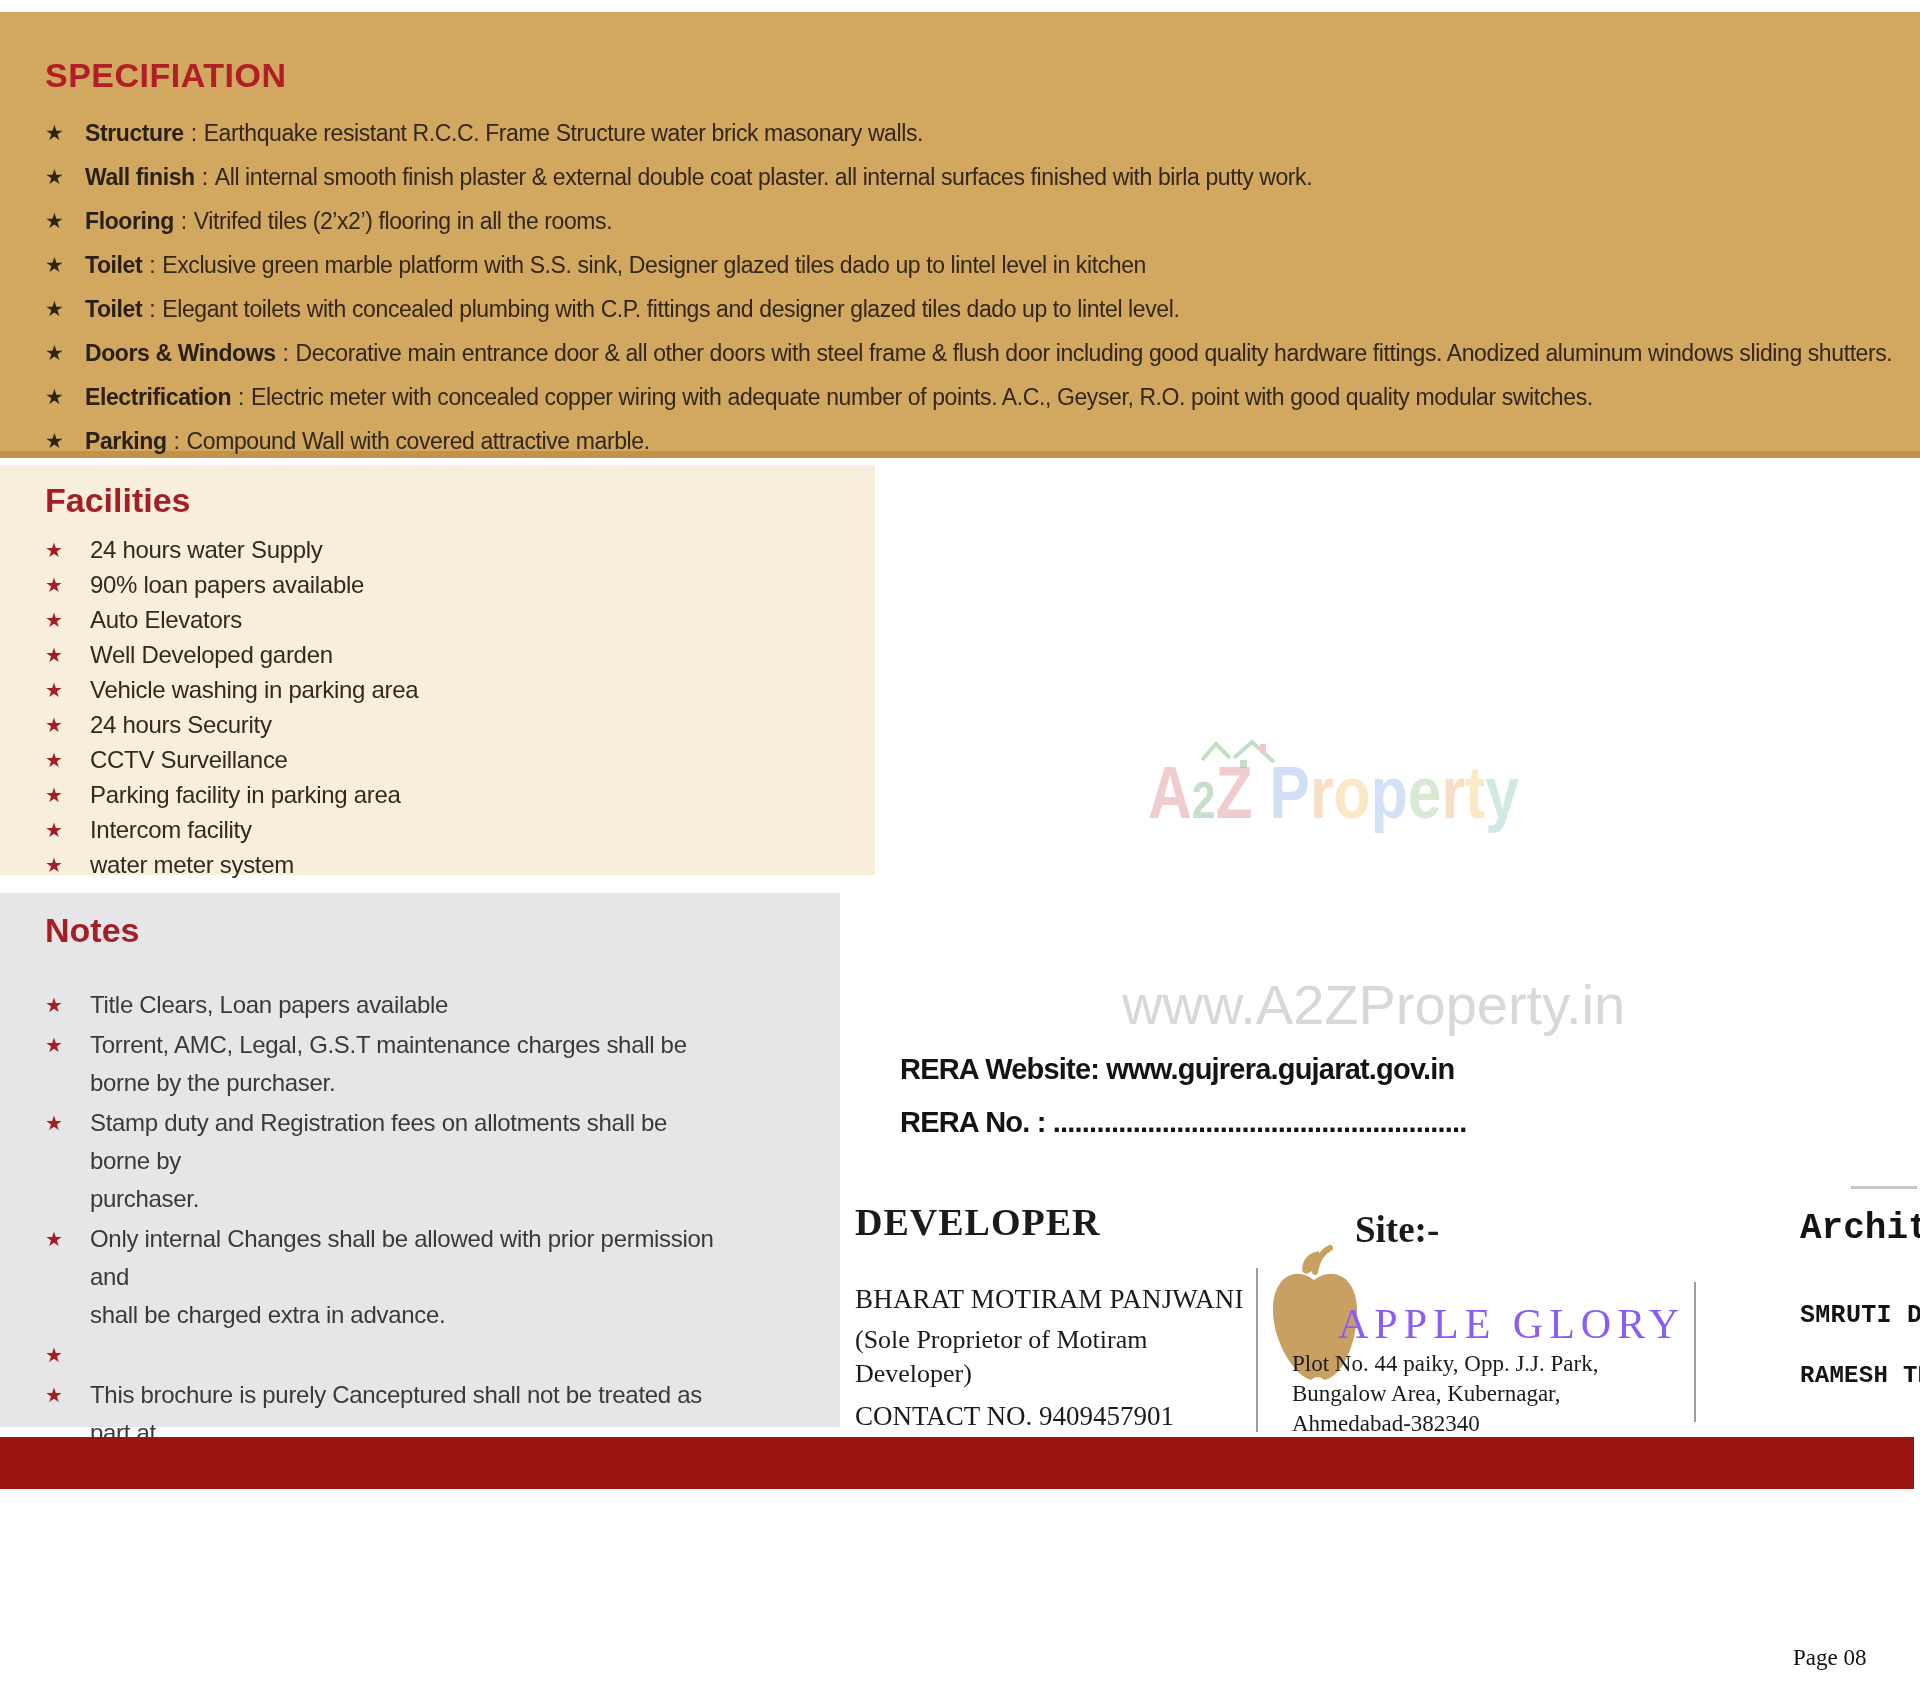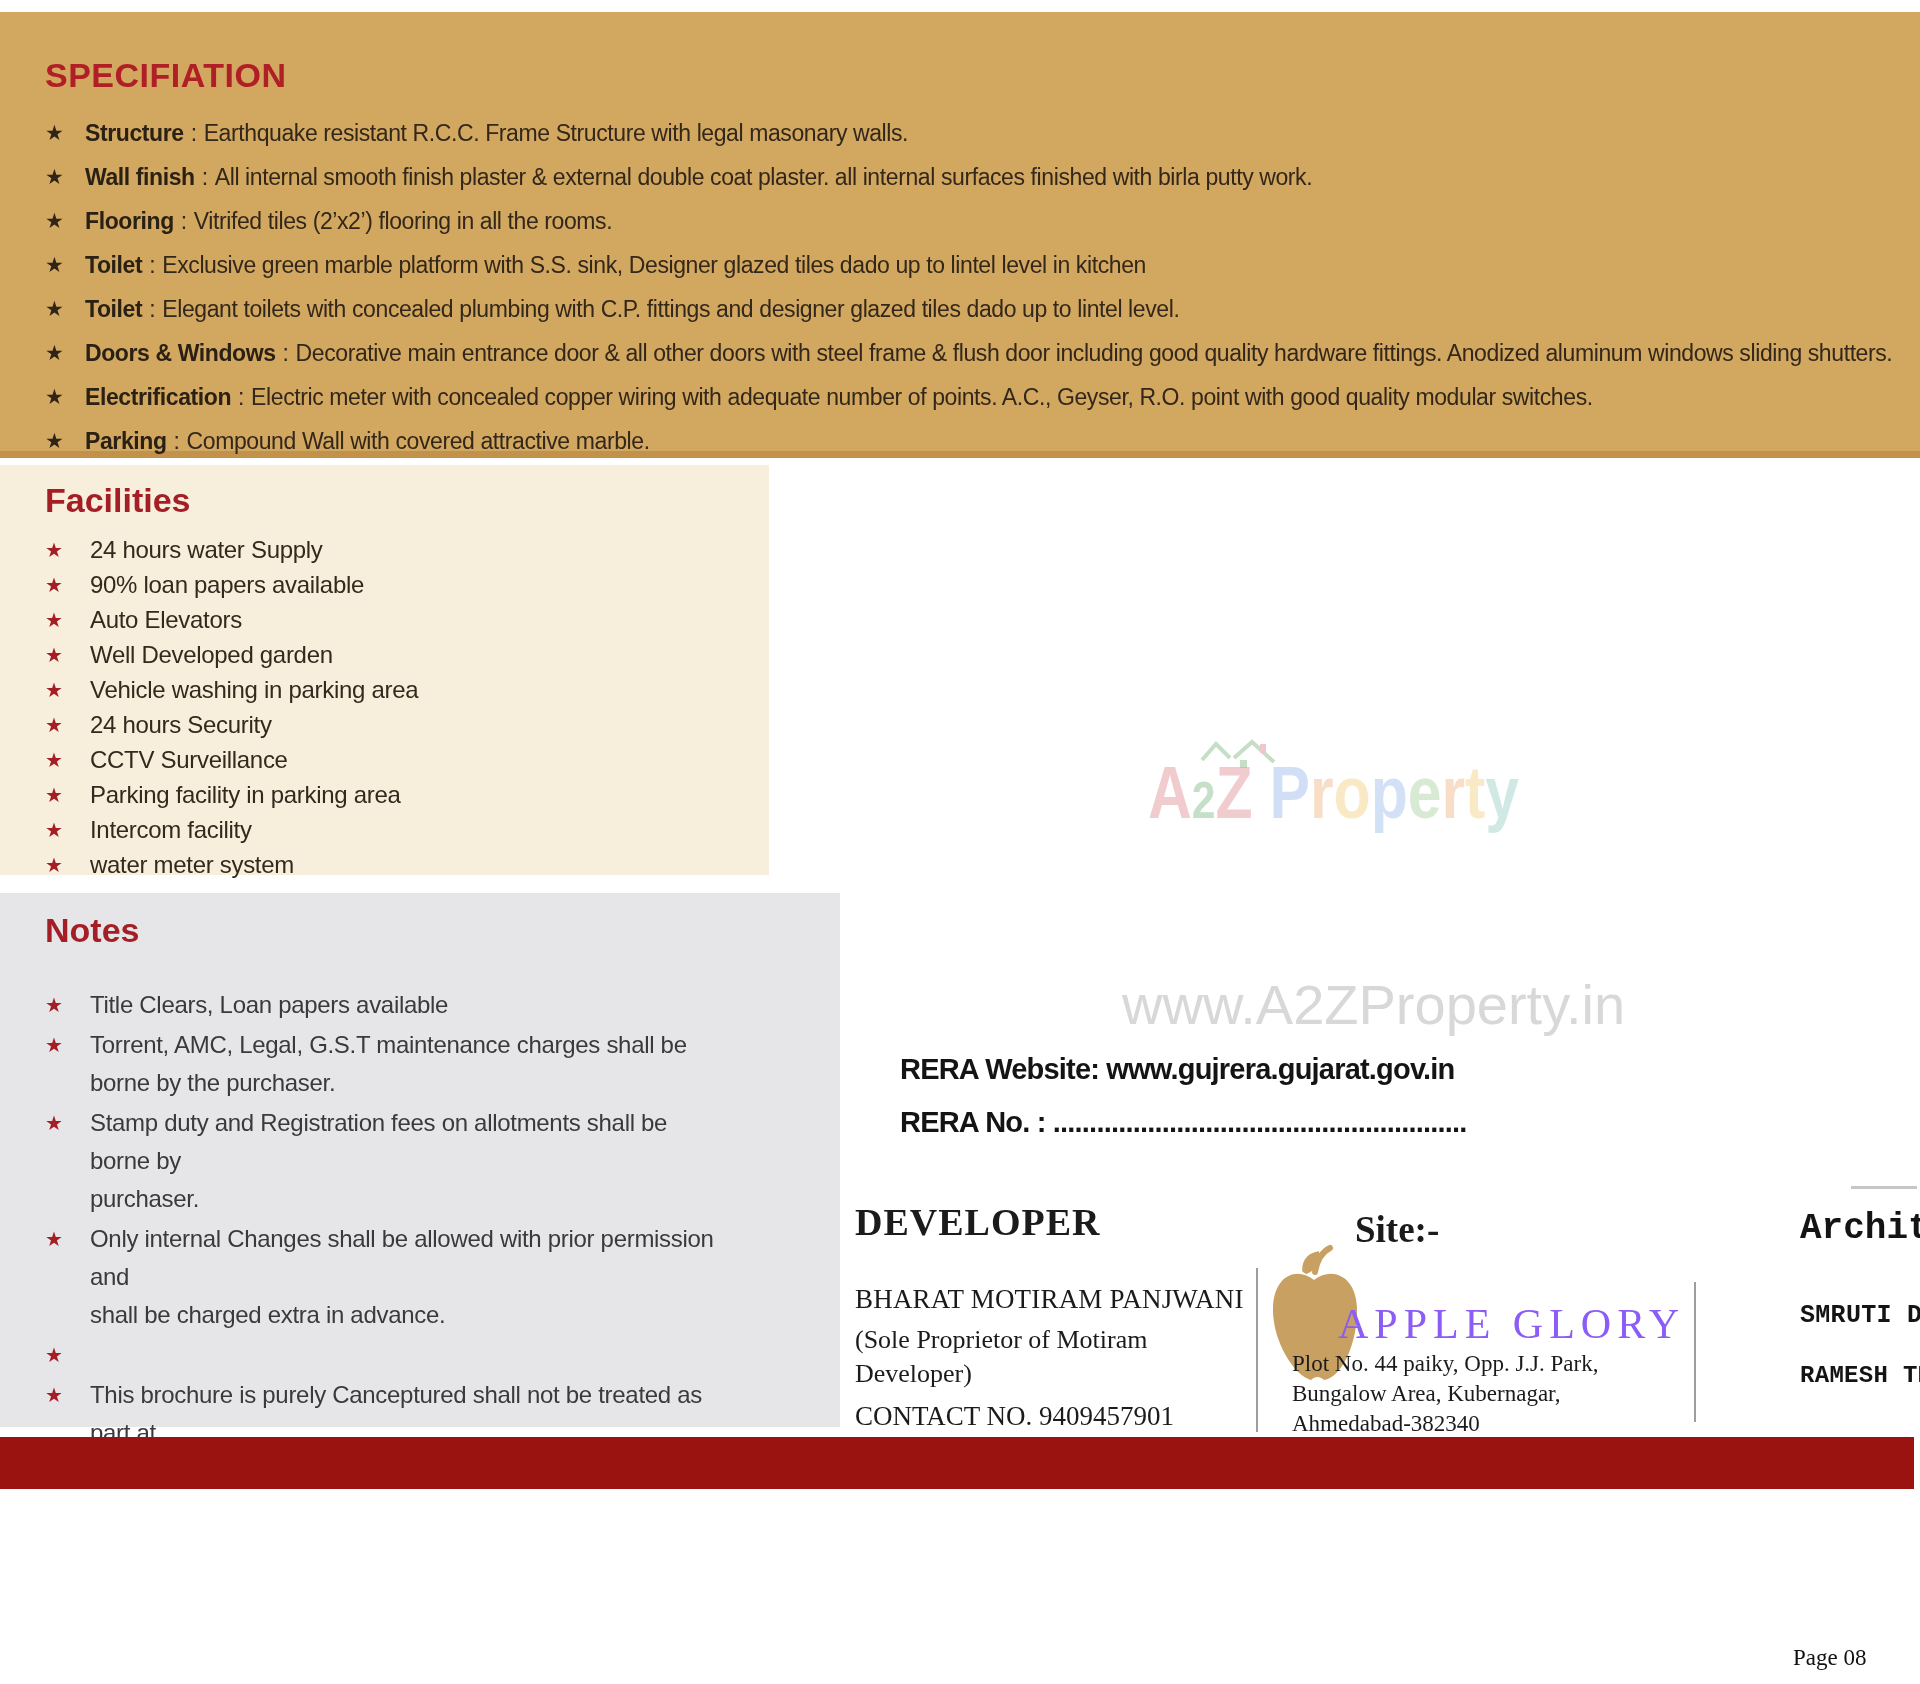--- a/index.html
+++ b/index.html
@@ -19,21 +19,21 @@
   }
   .spec-row{
     display:flex;align-items:center;height:44px;
     font-size:23px;color:#32271a;letter-spacing:-0.4px;white-space:nowrap;
   }
   .spec-row .star{width:40px;font-size:21px;color:#2e2418;}
   .spec-row b{color:#2a2014;}
   .spec-row .sep{padding:0 7px;}
   
   .fac-panel{
-    position:absolute;left:0;top:465px;width:769px;height:410px;
+    position:absolute;left:0;top:465px;width:875px;height:410px;
     background:#f7efdc;box-sizing:border-box;padding:16px 0 0 45px;
   }
   .fac-title{margin:0 0 12px 0;font-size:34px;font-weight:bold;color:#a41e26;}
   .fac-row{
     display:flex;align-items:center;height:35px;font-size:24px;color:#33291d;
     letter-spacing:-0.3px;
   }
   .fac-row .star{width:45px;font-size:20px;color:#a41e26;}
   
   .notes-panel{
@@ -98,21 +98,21 @@
 </head>
 <body>
 
 <div class="tan-band">
   <h1 class="spec-title">SPECIFIATION</h1>
   <div id="spec-list">
       <div class="spec-row">
         <span class="star">★</span>
         <b>Structure</b>
         <span class="sep">:</span>
-        <span>Earthquake resistant R.C.C. Frame Structure with legal masonary walls.</span>
+        <span>Earthquake resistant R.C.C. Frame Structure water brick masonary walls.</span>
       </div>
       <div class="spec-row">
         <span class="star">★</span>
         <b>Wall finish</b>
         <span class="sep">:</span>
         <span>All internal smooth finish plaster &amp; external double coat plaster. all internal surfaces finished with birla putty work.</span>
       </div>
       <div class="spec-row">
         <span class="star">★</span>
         <b>Flooring</b>

